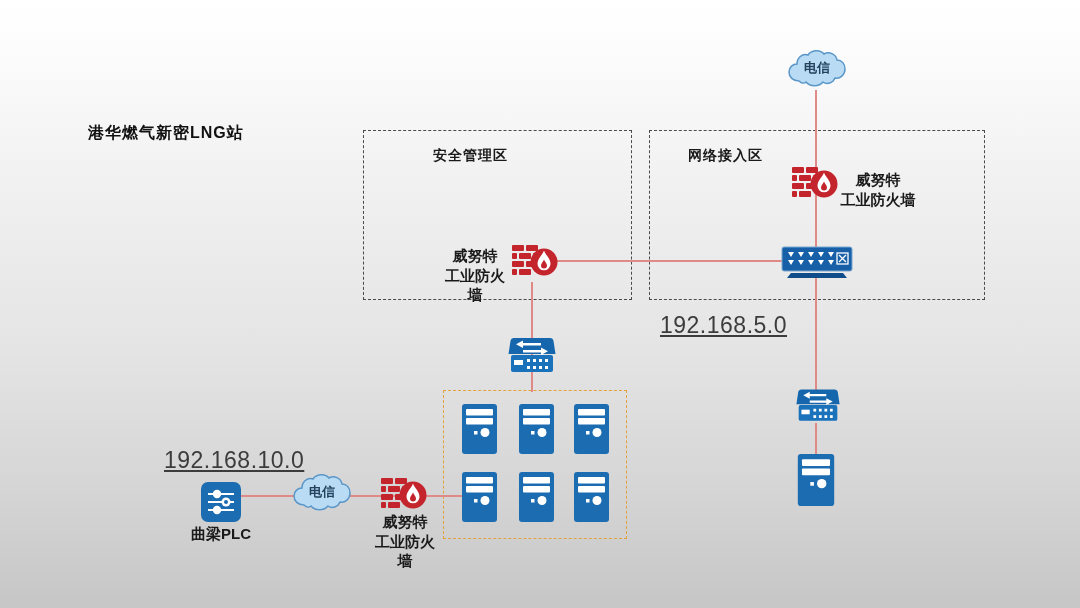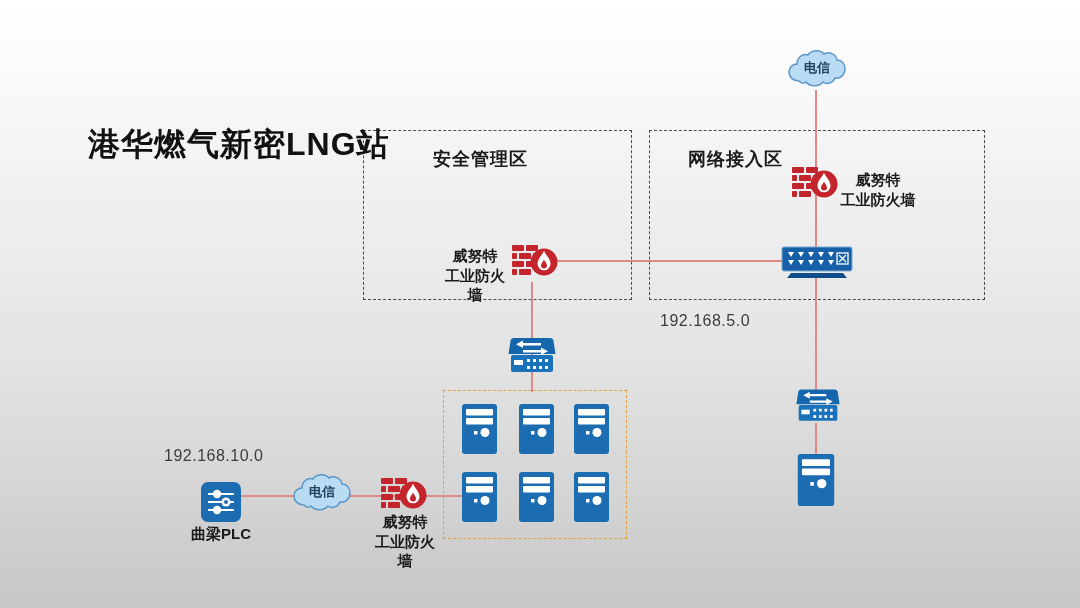--- a/index.html
+++ b/index.html
@@ -3,31 +3,31 @@
 <meta charset="utf-8">
 <style>
   html,body{margin:0;padding:0;background:#888;}
   .slide{
     position:relative;width:1080px;height:608px;overflow:hidden;
     font-family:"Liberation Sans","DejaVu Sans",sans-serif;
     background:linear-gradient(180deg,#ffffff 0%,#fdfdfd 6%,#f1f1f1 30%,#e4e4e4 58%,#d4d4d4 82%,#c6c6c6 100%);
   }
   
   .zone{position:absolute;border:1px dashed #4a4a4a;z-index:1;}
-  .zone-title{position:absolute;font-size:18px;font-weight:bold;color:#1a1a1a;letter-spacing:1px;white-space:nowrap;}
+  .zone-title{position:absolute;font-size:14px;font-weight:bold;color:#1a1a1a;letter-spacing:1px;white-space:nowrap;}
   .orange-box{position:absolute;border:1px dashed #e2a23c;z-index:1;}
   
   .link{position:absolute;background:#e08a88;z-index:2;}
   
   .icon{position:absolute;z-index:3;}
   
   .lbl{position:absolute;z-index:4;color:#1a1a1a;font-weight:bold;text-align:center;line-height:1.3;}
   .fw-lbl{font-size:15px;}
-  .ip{position:absolute;z-index:4;font-size:16px;color:#3c3c3c;letter-spacing:0.5px;white-space:nowrap;}
-  .main-title{position:absolute;left:88px;z-index:4;font-size:32px;font-weight:bold;color:#111;letter-spacing:1px;white-space:nowrap;}
+  .ip{position:absolute;z-index:4;font-size:23px;color:#3c3c3c;letter-spacing:0.5px;white-space:nowrap;text-decoration:underline;}
+  .main-title{position:absolute;left:88px;z-index:4;font-size:16px;font-weight:bold;color:#111;letter-spacing:1px;white-space:nowrap;}
   .cloud-wrap{position:absolute;z-index:3;}
   .cloud-text{position:absolute;left:0;top:0;width:100%;height:100%;display:flex;align-items:center;justify-content:center;
     font-size:13px;font-weight:bold;color:#24425e;padding-bottom:4px;box-sizing:border-box;}
 </style>
 </head>
 <body>
 
 <div class="slide">
 
   <div class="main-title" style="top:123px;">港华燃气新密LNG站</div>

